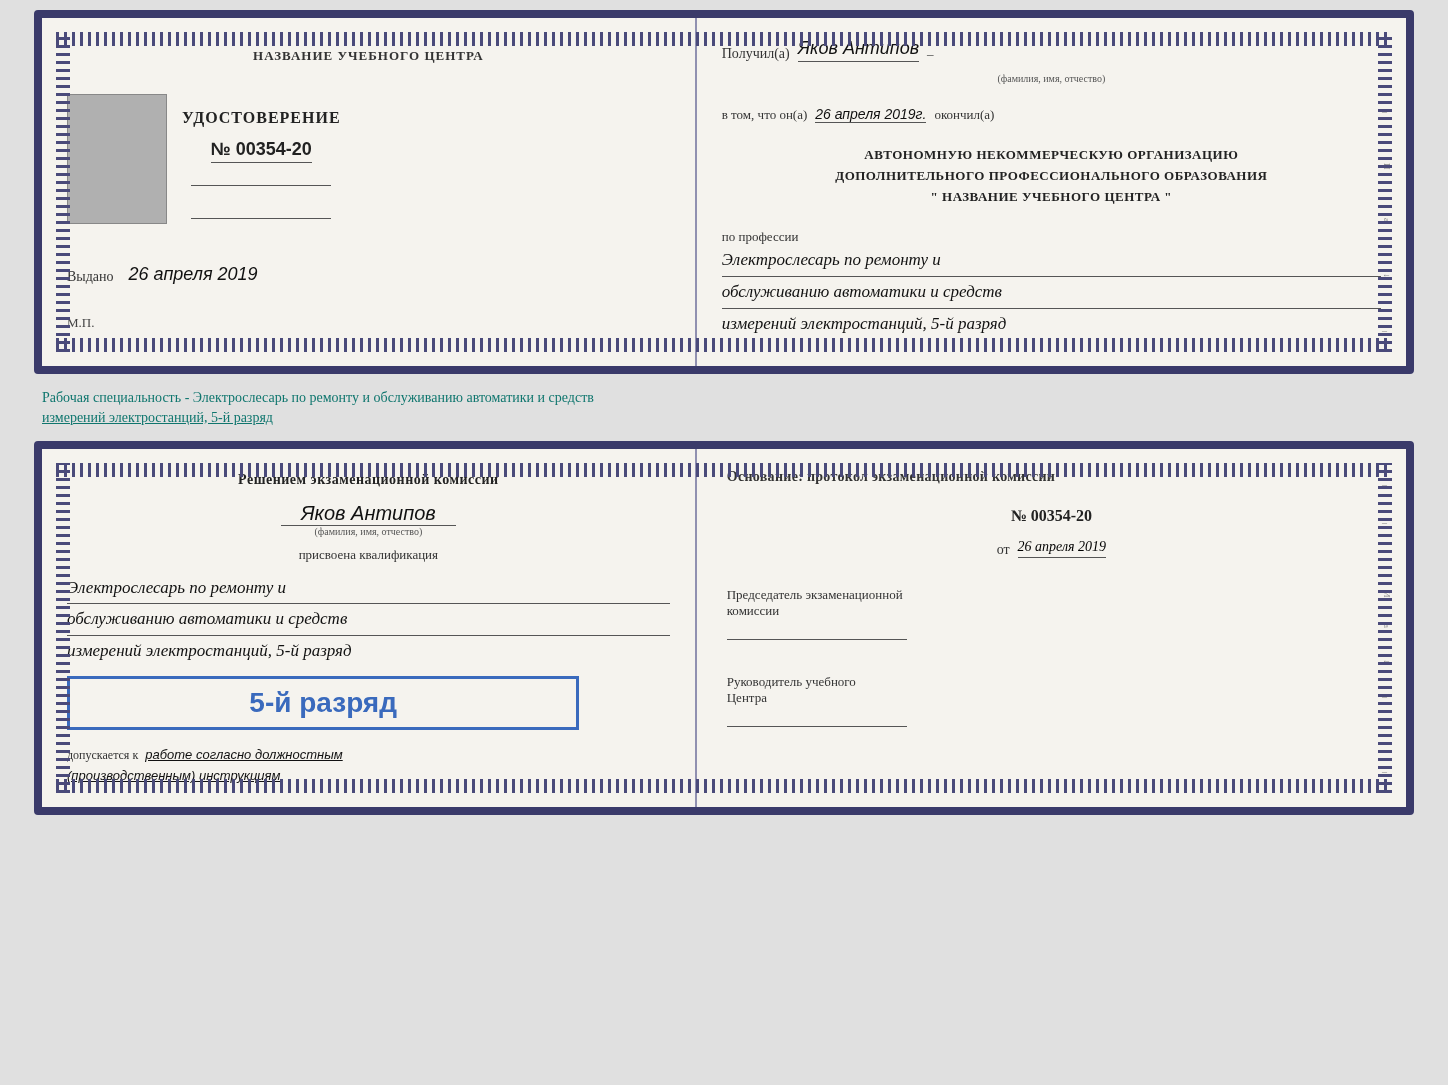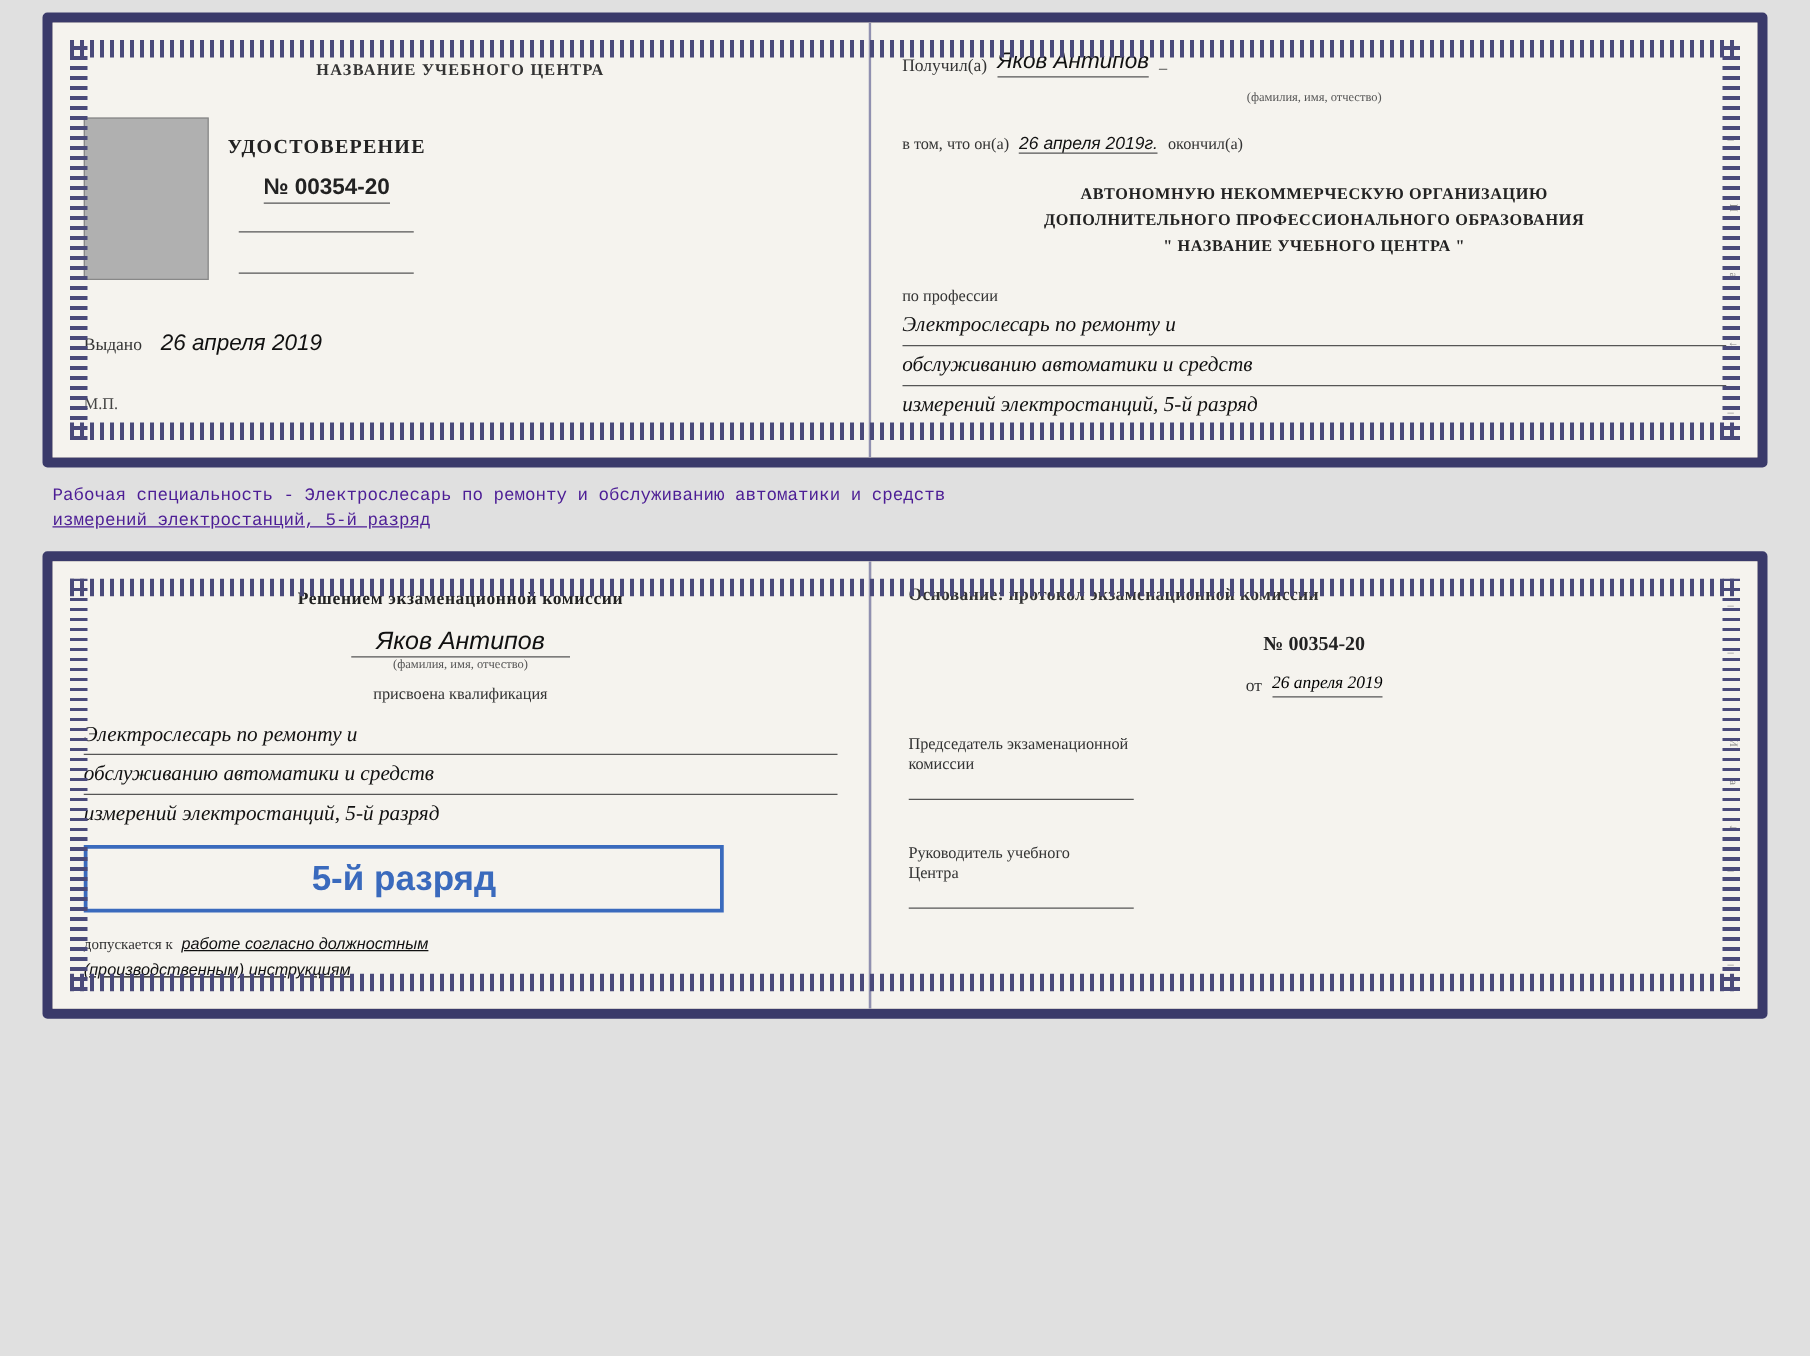--- a/index.html
+++ b/index.html
@@ -124,25 +124,24 @@
     .handwritten {
       font-family: 'Comic Sans MS', cursive, sans-serif;
       font-size: 18px;
       color: #111;
       font-style: italic;
     }
 
     
     .specialty-text {
       font-size: 14px;
-      color: #4c1d95;
+      color: #0f766e;
       width: 1380px;
       padding: 4px 8px;
       line-height: 1.4;
-      font-family: Liberation Mono, monospace;
     }
 
     
     .bottom-doc-left {
       width: 48%;
       padding: 20px 25px;
       background: #f5f3ee;
       border-right: 2px solid #9090b0;
       display: flex;
       flex-direction: column;

